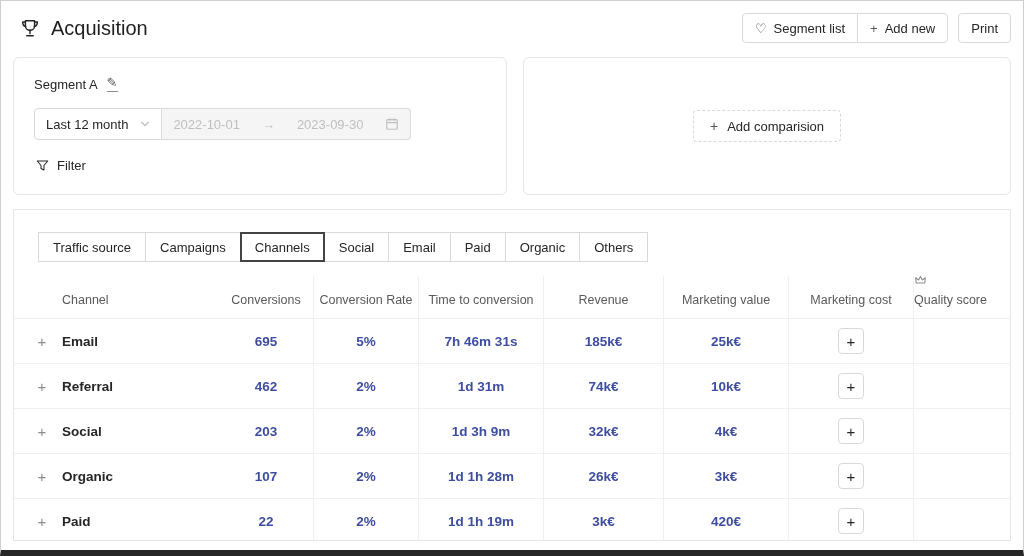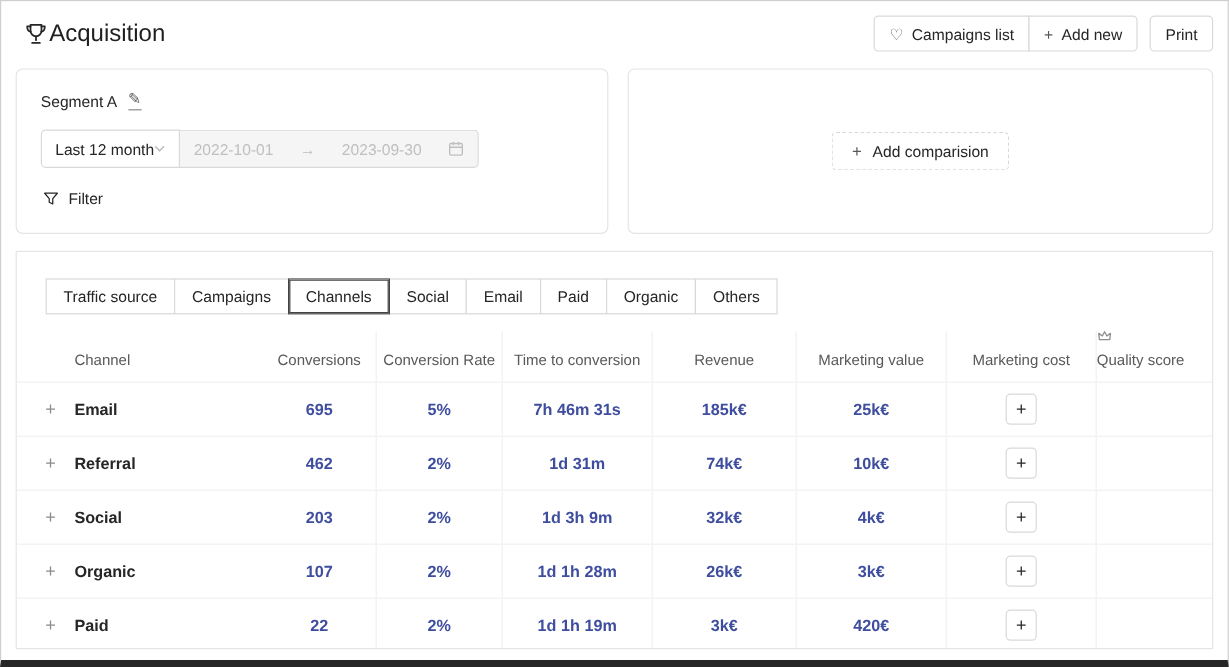--- a/index.html
+++ b/index.html
@@ -2,21 +2,21 @@
 <html style="--accent: #3f4d9f;"><head>
 <meta charset="utf-8">
 <style>
   * { box-sizing: border-box; }
   body { margin:0; background:#e9e9e9; font-family:"Liberation Sans", sans-serif; color:#262626; }
   .screen { width:1024px; height:556px; background:#fff; border:1px solid #cfcfcf;
             border-bottom:6px solid #262626; position:relative; overflow:hidden; }
 
   
   .topbar { display:flex; align-items:center; justify-content:space-between; padding:12px 12px 6px 12px; }
-  .title-wrap { display:flex; align-items:center; padding-left:6px; }
+  .title-wrap { display:flex; align-items:center; gap:10px; padding-left:6px; }
   .trophy svg { width:22px; height:22px; display:block; color:#262626; }
   .page-title { font-size:20px; font-weight:500; color:#1f1f1f; }
   .actions { display:flex; align-items:center; }
   .btn { height:30px; padding:0 12px; background:#fff; border:1px solid #d9d9d9; border-radius:4px;
          font-size:13px; color:#262626; display:inline-flex; align-items:center; gap:7px;
          cursor:pointer; font-family:inherit; }
   .btn-group { display:flex; }
   .btn-group .btn:first-child { border-radius:4px 0 0 4px; }
   .btn-group .btn:last-child { border-radius:0 4px 4px 0; margin-left:-1px; }
   .print-btn { margin-left:10px; }
@@ -25,21 +25,21 @@
   
   .cards { display:flex; gap:16px; padding:0 12px; margin-top:8px; }
   .card { border:1px solid #e5e5e5; border-radius:6px; background:#fff; }
   .segment-card { width:494px; height:138px; padding:16px 18px; }
   .compare-card { flex:1; height:138px; display:flex; align-items:center; justify-content:center; }
 
   .segment-row1 { display:flex; align-items:center; gap:9px; font-size:13px; margin:2px 0 16px 2px; }
   .edit-icon { color:#595959; font-size:13px; cursor:pointer; border-bottom:1px solid #8c8c8c; padding-bottom:1px; line-height:1.1; }
 
   .range-group { display:flex; align-items:stretch; margin-left:2px; }
-  .select-box { display:flex; align-items:center; border:1px solid #d9d9d9; background:#fff;
+  .select-box { display:flex; align-items:center; gap:12px; border:1px solid #d9d9d9; background:#fff;
                 border-radius:4px 0 0 4px; padding:0 11px; height:32px; font-size:13px; cursor:pointer; }
   .chev svg { width:10px; height:10px; color:#bfbfbf; display:block; }
   .daterange { display:flex; align-items:center; gap:22px; background:#f5f5f5; border:1px solid #d9d9d9;
                border-left:none; border-radius:0 4px 4px 0; padding:0 11px; height:32px;
                font-size:13px; color:#bfbfbf; }
   .cal svg { width:14px; height:14px; color:#bfbfbf; display:block; }
 
   .filter-row { display:inline-flex; align-items:center; gap:8px; margin:18px 0 0 4px; font-size:13px; cursor:pointer; }
   .funnel svg { width:13px; height:13px; color:#262626; display:block; }
 
@@ -89,21 +89,21 @@
           <path d="M12 14.5V18"></path>
           <path d="M8.5 20.5h7"></path>
         </svg>
       </span>
       <span class="page-title">Acquisition</span>
     </div>
     <div class="actions">
       <div class="btn-group">
         <button class="btn">
           <span class="glyph">♡</span>
-          <span>Campaigns list</span>
+          <span>Segment list</span>
         </button>
         <button class="btn">
           <span class="glyph">+</span>
           <span>Add new</span>
         </button>
       </div>
       <button class="btn print-btn">
         <span>Print</span>
       </button>
     </div>

